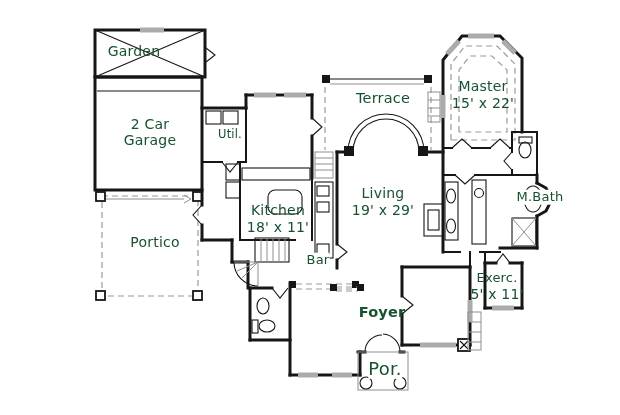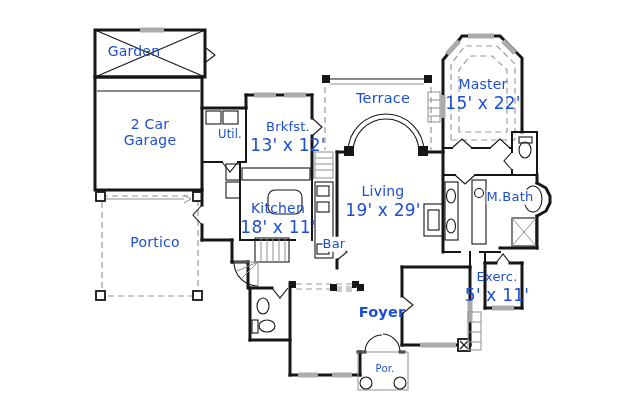--- a/index.html
+++ b/index.html
@@ -4,26 +4,26 @@
 <style>
   html,body{margin:0;padding:0;background:#ffffff;}
   .plan{
     position:relative;width:620px;height:415px;background:#ffffff;overflow:hidden;
     font-family:"DejaVu Sans","Liberation Sans",sans-serif;color:#141414;
   }
   .plan svg{position:absolute;left:0;top:0;}
   .lbl{
     position:absolute;transform:translate(-50%,-50%);
     text-align:center;white-space:pre-line;line-height:1.12;letter-spacing:.2px;
-    color:#1d4ed8;pointer-events:none;
+    color:#14532d;pointer-events:none;
   }
   .lbl .nm{display:block;}
-  .lbl .dims{display:block;font-size:17px;margin-top:1px;}
+  .lbl .dims{display:block;font-size:14px;margin-top:1px;}
   .f14{font-size:14px;} .f145{font-size:14.5px;} .f13{font-size:13px;}
-  .f135{font-size:10px;} .f115{font-size:11.5px;}
+  .f135{font-size:18px;} .f115{font-size:11.5px;}
   
   .w3{stroke:#161616;stroke-width:3;fill:none;stroke-linecap:square;}
   .w2{stroke:#161616;stroke-width:2;fill:none;stroke-linecap:square;}
   .t{stroke:#161616;stroke-width:1.1;fill:none;}
   .tg{stroke:#8f8f8f;stroke-width:1;fill:none;}
   .dash{stroke:#9a9a9a;stroke-width:1.2;fill:none;stroke-dasharray:6 4;}
   .win{stroke:#ababab;stroke-width:5;fill:none;}
   .post{fill:#161616;stroke:none;}
   .colw{fill:#ffffff;stroke:#161616;stroke-width:1.8;}
 </style>
@@ -255,24 +255,23 @@
       <line x1="428" y1="108" x2="440" y2="108" class="tg"></line>
       <line x1="428" y1="116" x2="440" y2="116" class="tg"></line>
     </g>
   </svg>
 
   <div class="lbl f14" style="left:134px;top:52px;"><span class="nm">Garden</span></div>
   <div class="lbl f14" style="left:150px;top:133px;"><span class="nm">2 Car
 Garage</span></div>
   <div class="lbl f14" style="left:155px;top:243px;"><span class="nm">Portico</span></div>
   <div class="lbl f115" style="left:230px;top:134px;"><span class="nm">Util.</span></div>
-  <div class="lbl f13" style="left:288px;top:137px;"><span class="nm">Brkfst.</span><span class="dims">13' x 12'</span></div>
   <div class="lbl f14" style="left:278px;top:219px;"><span class="nm">Kitchen</span><span class="dims">18' x 11'</span></div>
-  <div class="lbl f13" style="left:318px;top:244px;padding-left:32px;"><span class="nm" style="background:#fff;">Bar</span></div>
+  <div class="lbl f13" style="left:318px;top:260px;"><span class="nm" style="background:#fff;">Bar</span></div>
   <div class="lbl f145" style="left:383px;top:98px;"><span class="nm">Terrace</span></div>
   <div class="lbl f14" style="left:383px;top:202px;"><span class="nm">Living</span><span class="dims">19' x 29'</span></div>
   <div class="lbl f14" style="left:483px;top:95px;"><span class="nm">Master</span><span class="dims">15' x 22'</span></div>
-  <div class="lbl f13" style="left:510px;top:197px;"><span class="nm" style="background:#fff;">M.Bath</span></div>
+  <div class="lbl f13" style="left:540px;top:197px;"><span class="nm" style="background:#fff;">M.Bath</span></div>
   <div class="lbl f13" style="left:497px;top:287px;"><span class="nm">Exerc.</span><span class="dims">5' x 11'</span></div>
   <div class="lbl f145" style="left:382px;top:312px;font-weight:bold;"><span class="nm">Foyer</span></div>
   <div class="lbl f135" style="left:385px;top:369px;"><span class="nm" style="background:#fff;">Por.</span></div>
 
 </div>
 
 </body></html>

